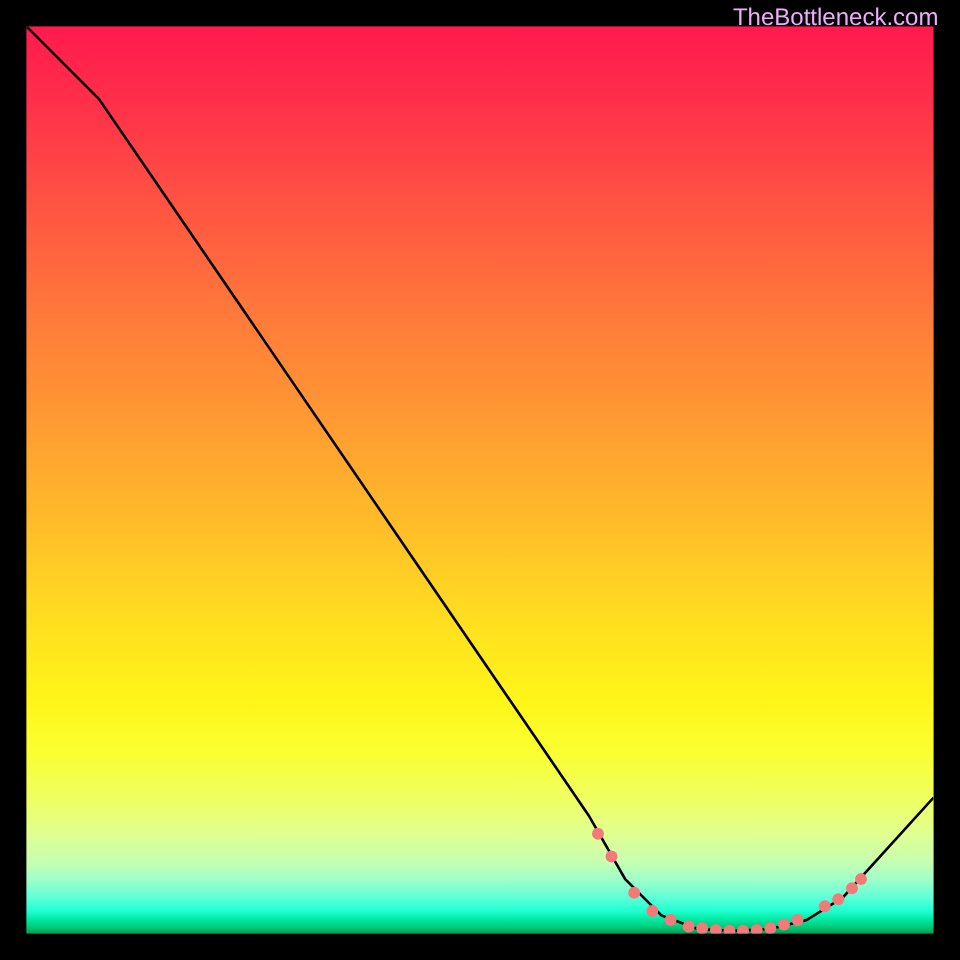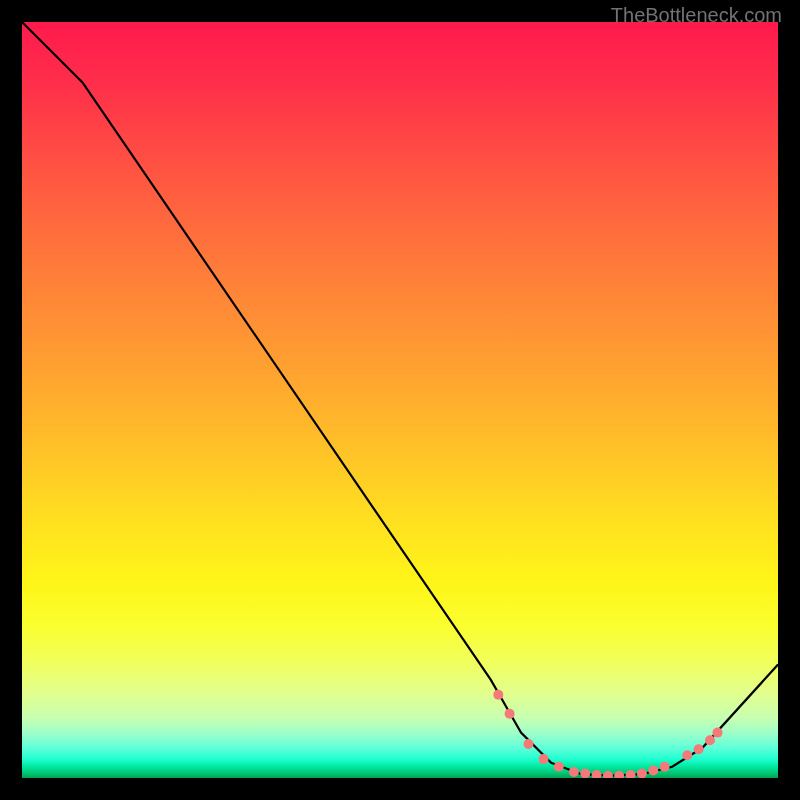--- a/index.html
+++ b/index.html
@@ -34,21 +34,21 @@
       #20ffd0 97.5%,
       #00e8a0 98.5%,
       #00c878 99.3%,
       #00a050 100%
     );
   }
   .watermark {
     position: absolute;
     top: 4px;
     right: 18px;
-    color: #737373;
+    color: #f0abfc;
     font-size: 20px;
     font-weight: 500;
     z-index: 10;
   }
   svg.curve {
     position: absolute;
     top: 22px;
     left: 22px;
     width: 756px;
     height: 756px;

